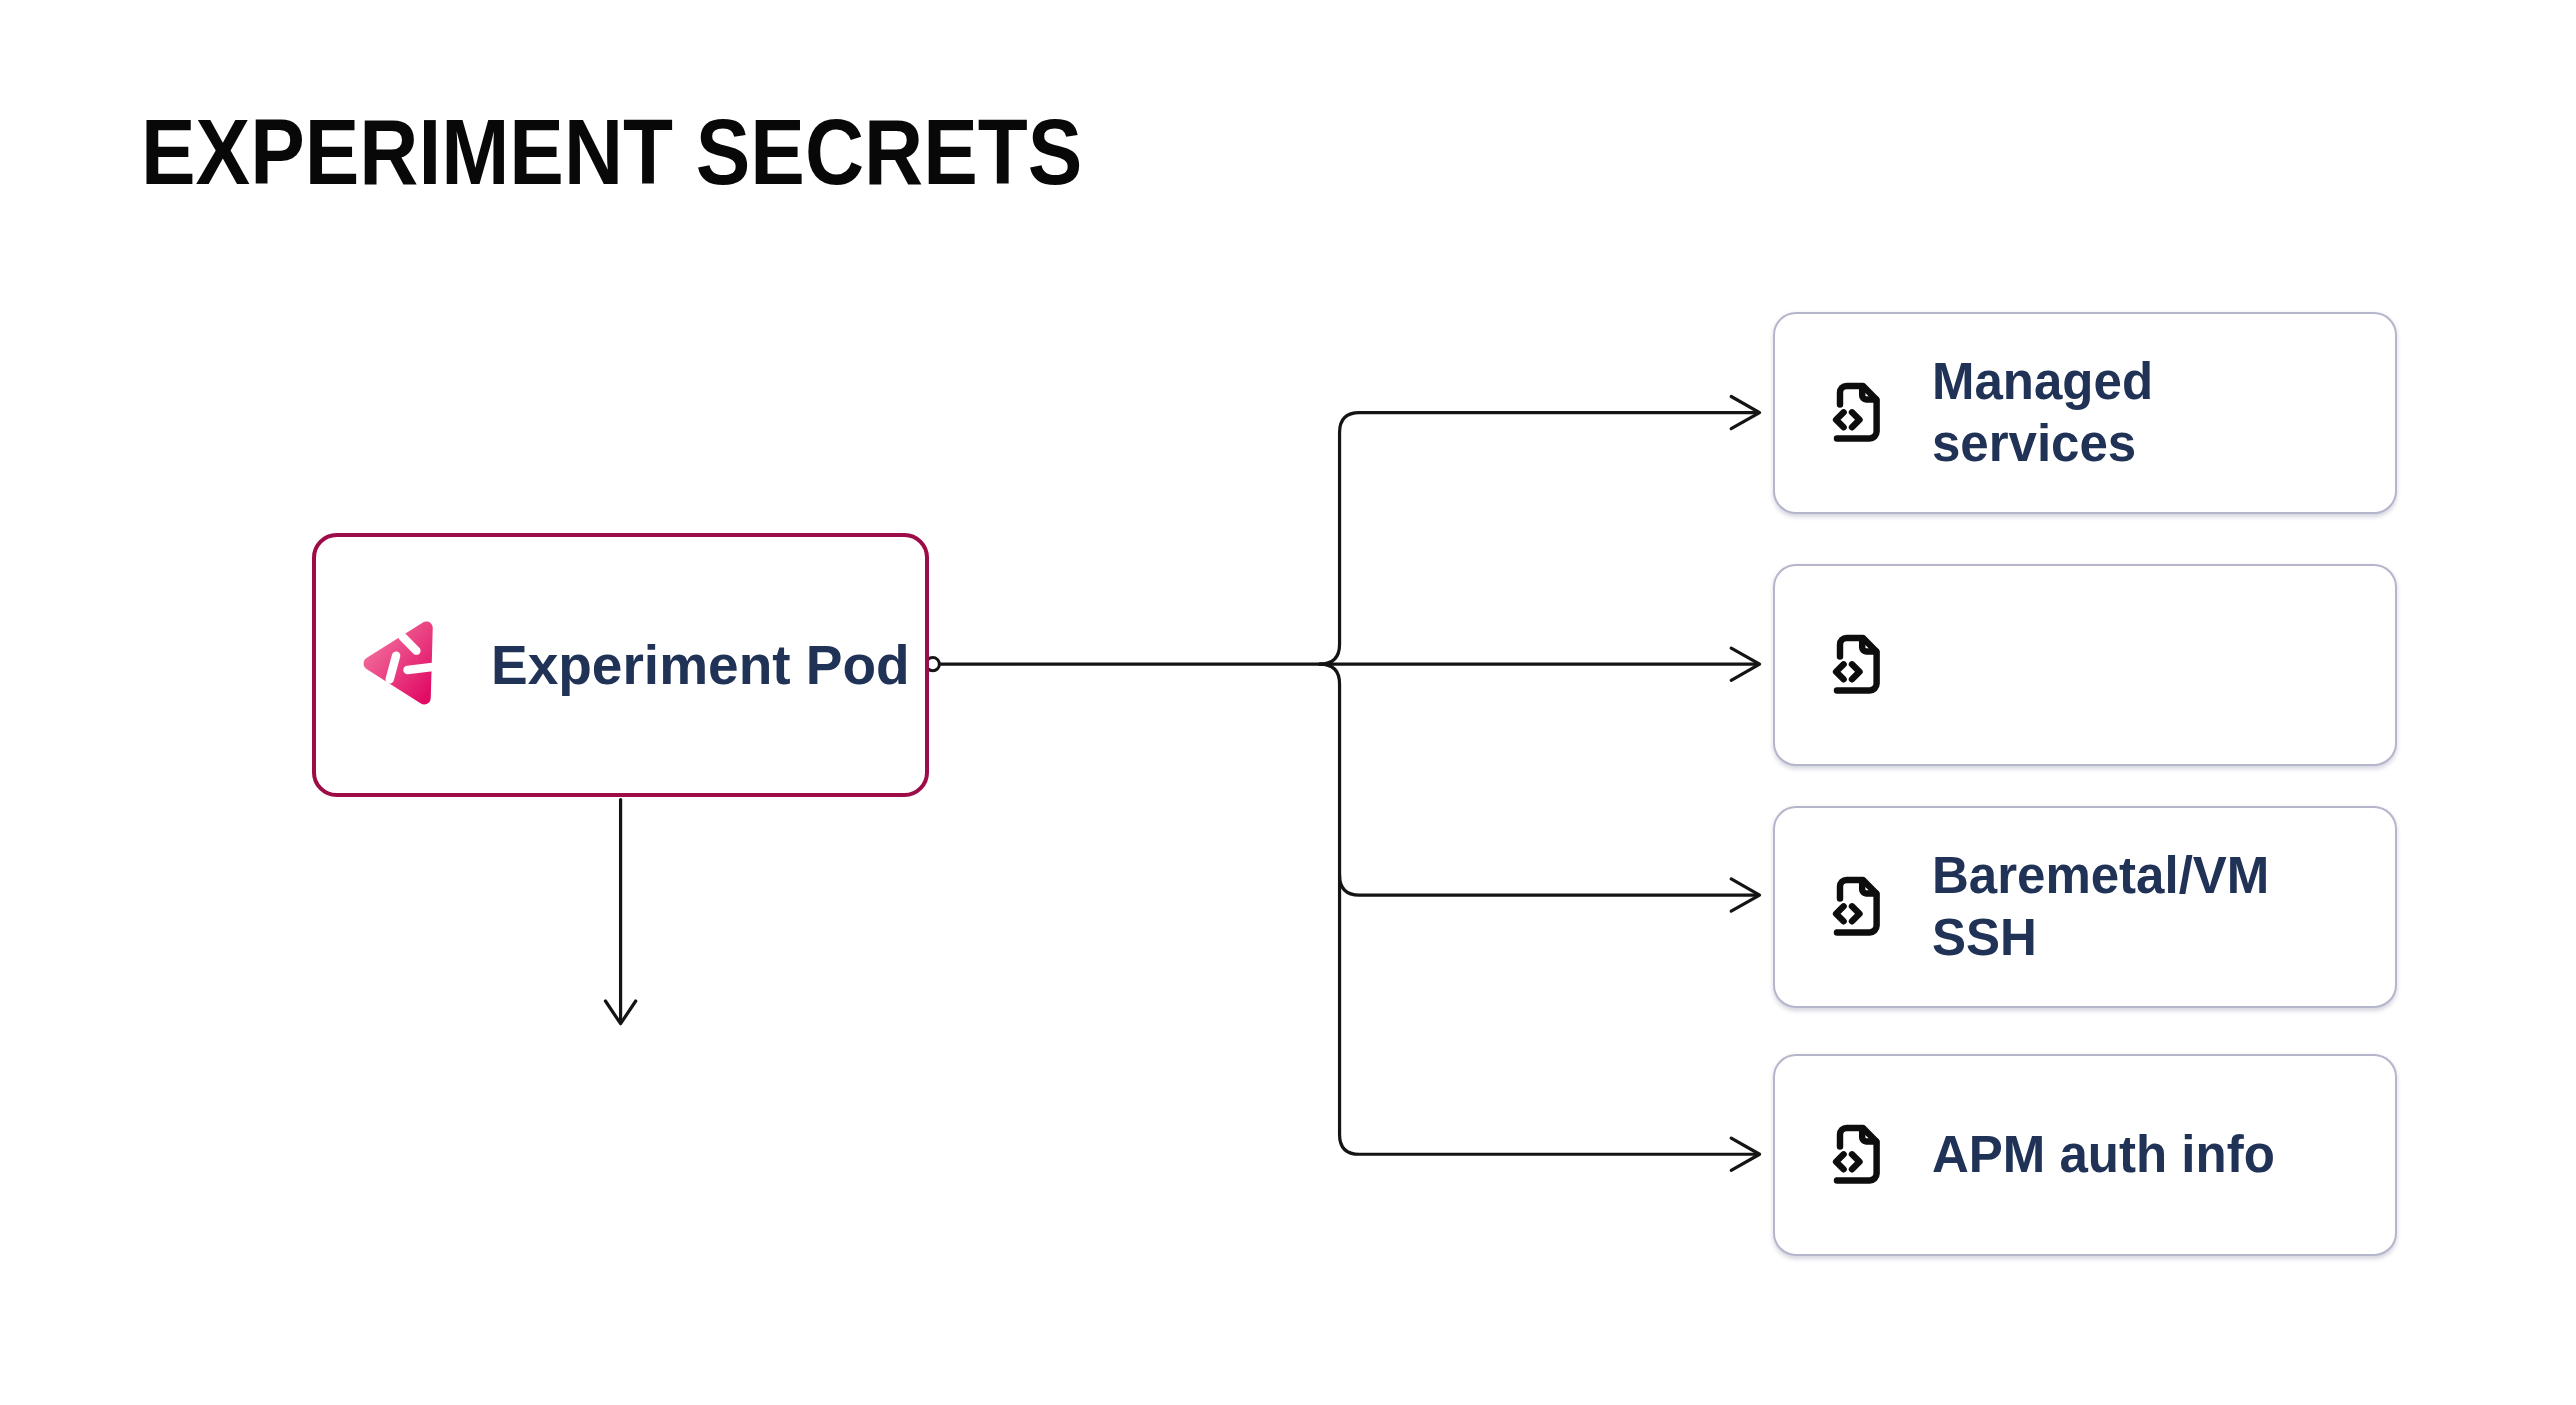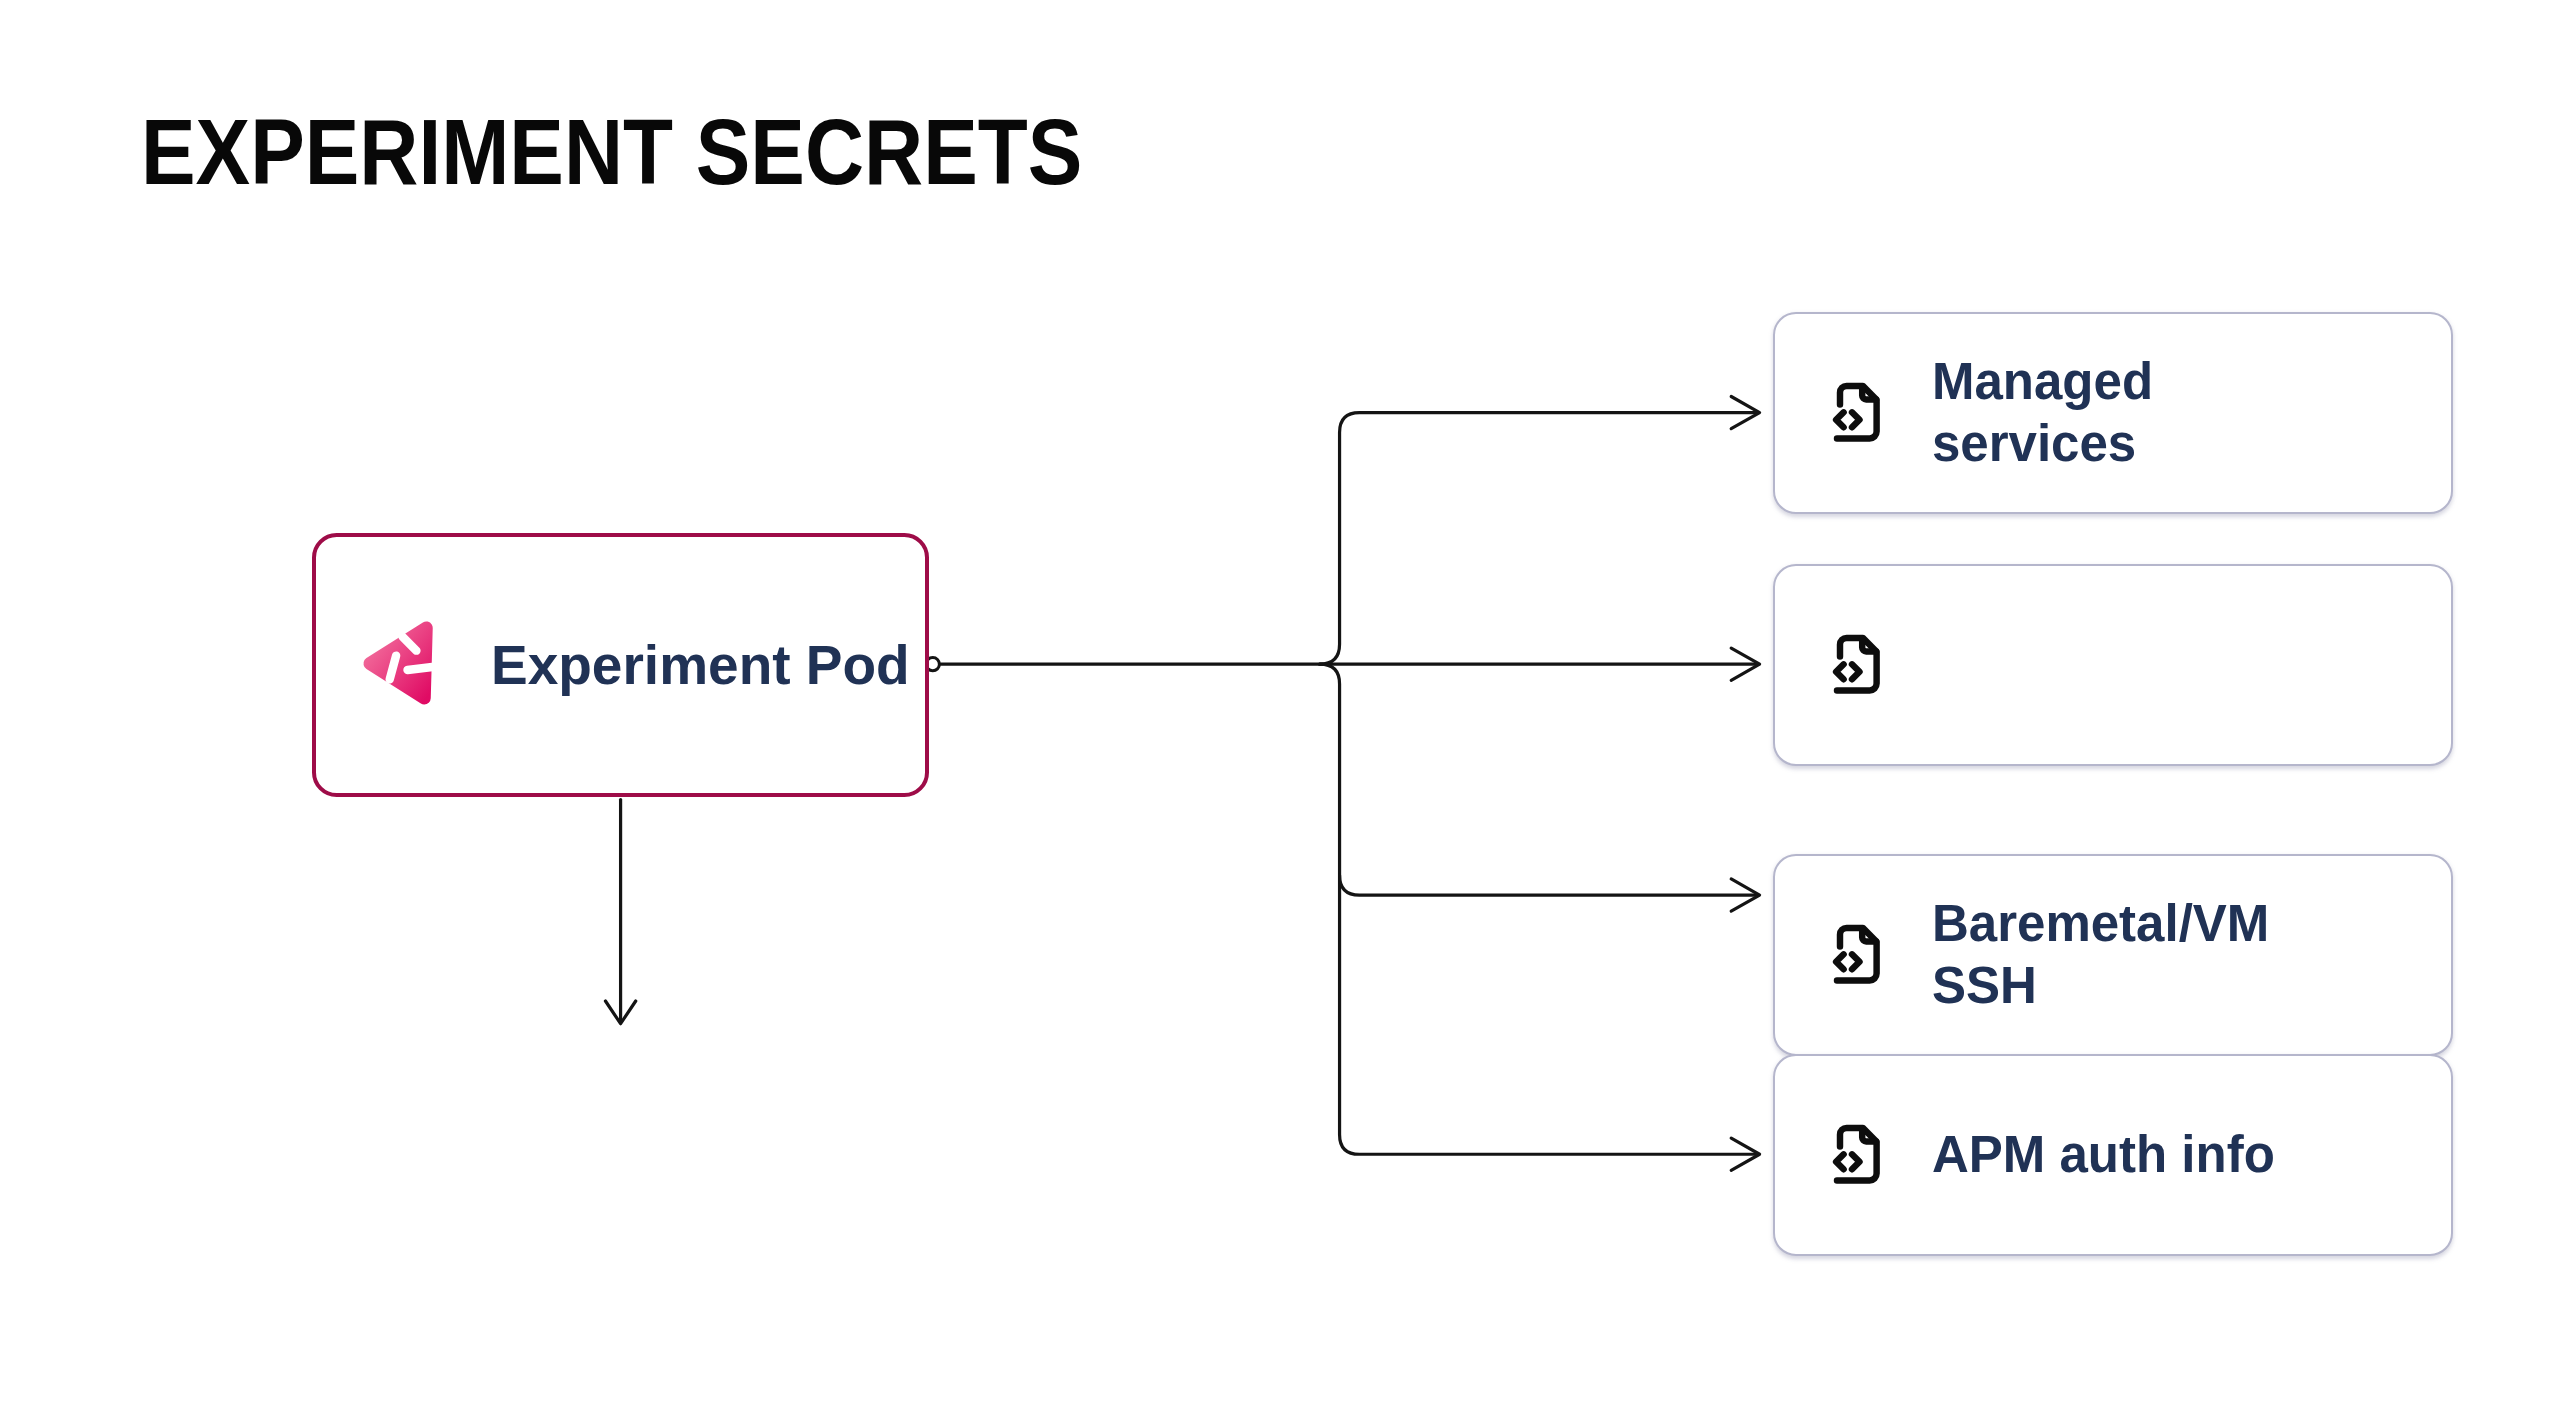--- a/index.html
+++ b/index.html
@@ -47,27 +47,27 @@
   .annotation{
     position:absolute;left:655px;top:857px;width:388px;
     font-size:36px;line-height:1.3;font-weight:500;color:var(--navy);
   }
   
   .secret-node{position:absolute;left:530px;top:1031px;width:176px;height:176px;}
   .secret-node svg{width:100%;height:100%;display:block;}
   .secret-label-text{font-family:"Liberation Sans",sans-serif;font-size:13px;fill:#fff;letter-spacing:.4px;}
   
   .target{
-    position:absolute;left:1773px;width:680px;height:202px;
+    position:absolute;left:1773px;width:624px;height:202px;
     box-sizing:border-box;background:#fff;
     border:2.8px solid var(--target-border);border-radius:23px;
     box-shadow:0 2.8px 4.7px rgba(135,136,165,.35);
     display:flex;align-items:center;padding:0 26.5px 0 47px;gap:38px;
   }
-  .target-1{top:312px;} .target-2{top:564px;} .target-3{top:806px;margin-top:48px;} .target-4{top:1054px;}
+  .target-1{top:312px;} .target-2{top:564px;} .target-3{top:806px;} .target-4{top:1054px;}
   .file-icon{width:72px;height:81px;flex:0 0 auto;}
   .target-label{font-size:51px;line-height:1.22;font-weight:700;color:var(--navy);max-width:407px;}
 </style>
 </head>
 <body>
 
 <div id="canvas">
 
   <div class="page-title">EXPERIMENT SECRETS</div>
 

